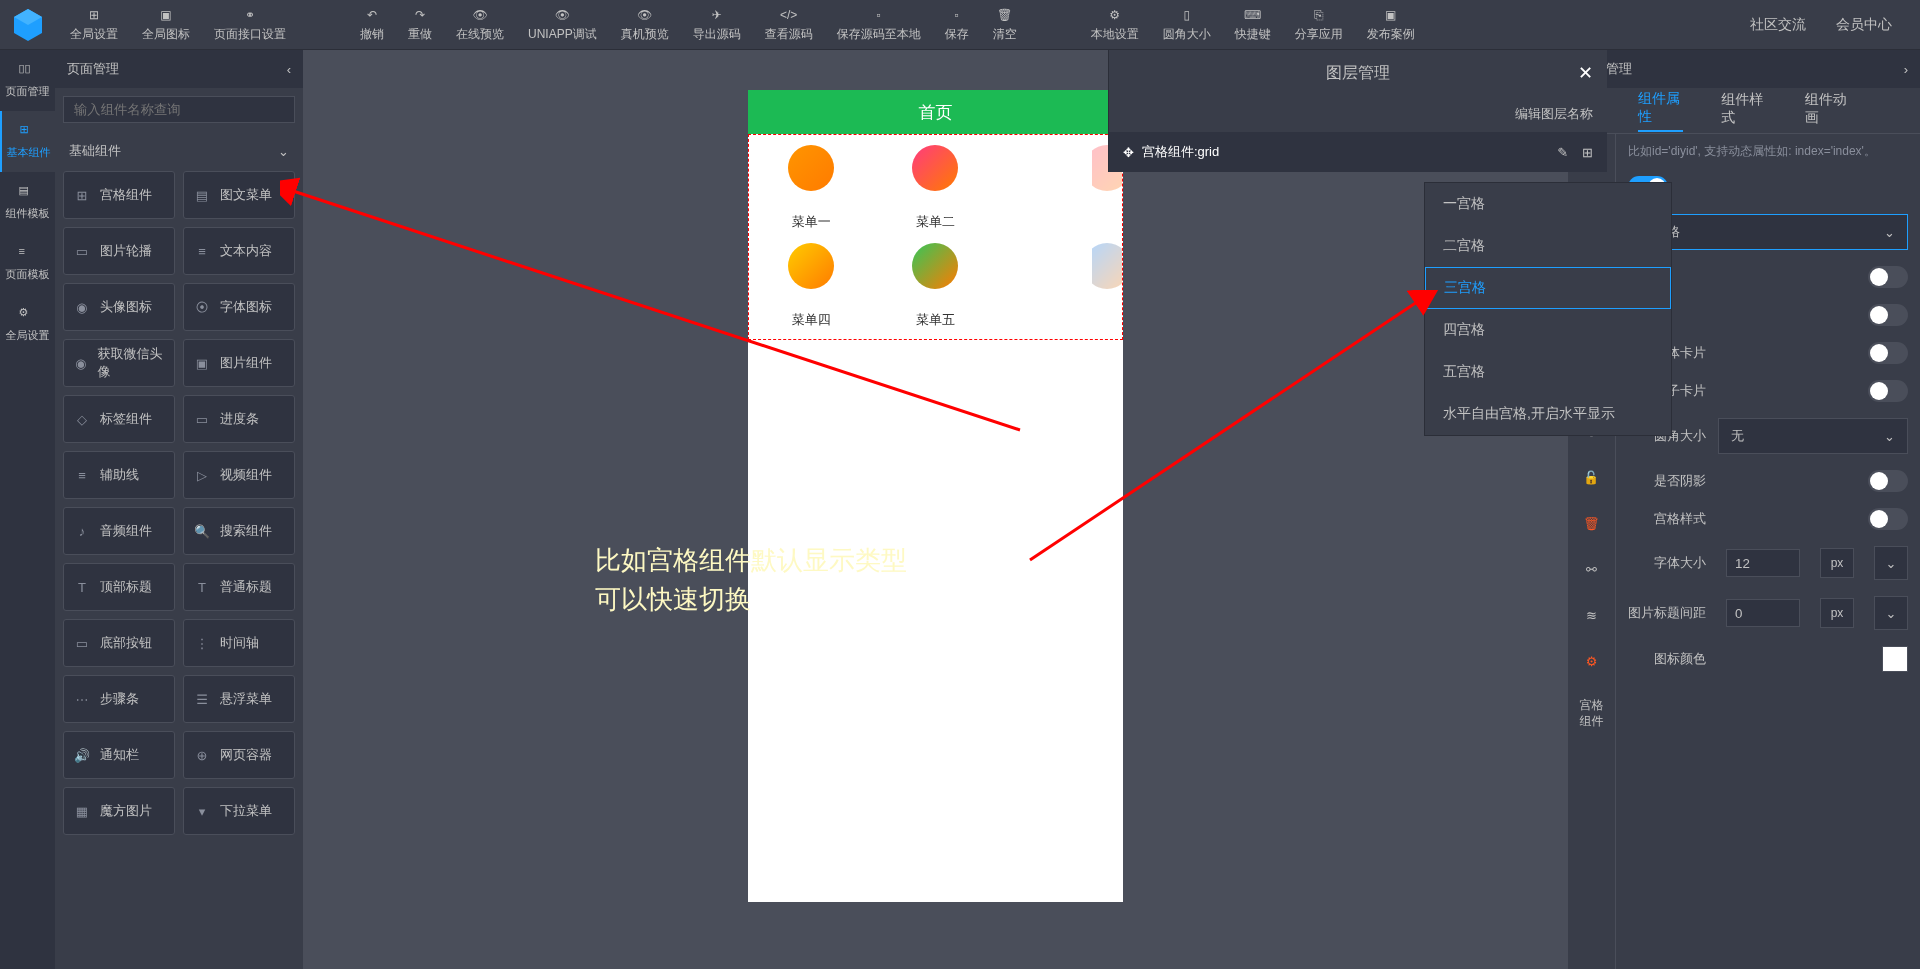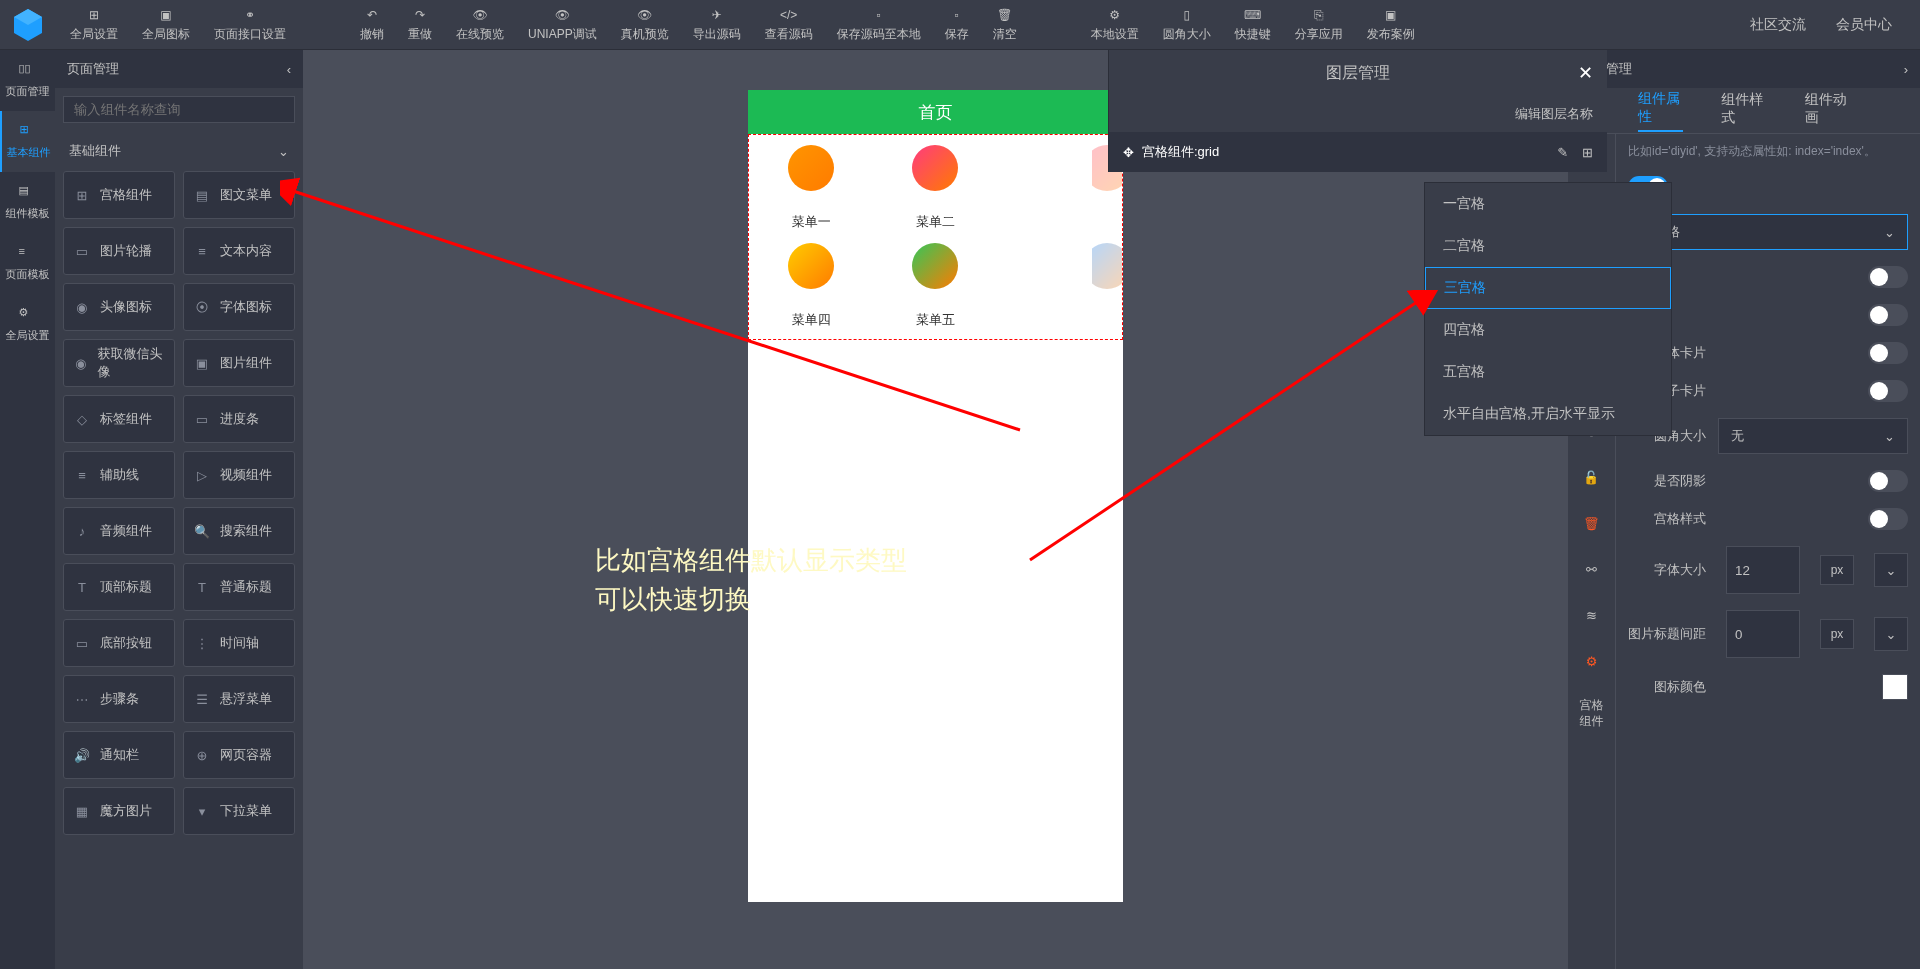--- a/index.html
+++ b/index.html
@@ -66,21 +66,21 @@
 .rp-rail { width: 48px; display: flex; flex-direction: column; align-items: center; gap: 28px; padding-top: 14px; border-right: 1px solid #4a4e5a; }
 .rp-rail .ir { width:18px; height:18px; color:#c2c2c2; cursor:pointer; display:flex;align-items:center;justify-content:center; }
 .rp-rail .ir.danger { color:#ff5722; }
 .rp-rail .lbl { font-size: 12px; text-align: right; line-height: 1.3; }
 .rp-content { flex:1; padding: 8px 12px; display:flex; flex-direction:column; gap: 16px; font-size: 13px; }
 .note { font-size: 12px; color:#8a8f9c; line-height:1.5; }
 .row { display:flex; align-items:center; justify-content: space-between; gap: 12px; }
 .row .label { min-width: 78px; text-align: right; }
 .select { flex:1; height: 36px; border:1px solid #1e9fff; background:#2f3340; display:flex; align-items:center; justify-content:space-between; padding: 0 12px; cursor:pointer; }
 .select2 { flex:1; height: 36px; border:1px solid #4a4e5a; background:#2f3340; display:flex; align-items:center; justify-content:space-between; padding: 0 12px; cursor:pointer; }
-.input { width: 74px; height:48px; background:#2f3340; border:1px solid #4a4e5a; color:#c2c2c2; padding:0 8px; }
+.input { width: 74px; height:28px; background:#2f3340; border:1px solid #4a4e5a; color:#c2c2c2; padding:0 8px; }
 .unit { width:34px; height:30px; background:#2f3340; border:1px solid #4a4e5a; display:flex;align-items:center;justify-content:center; font-size:12px; }
 .dd-btn { width:34px; height:34px; background:#2f3340; border:1px solid #4a4e5a; display:flex;align-items:center;justify-content:center; cursor:pointer; }
 .switch { width: 40px; height: 22px; border-radius: 11px; background: #4a4e5a; position: relative; cursor: pointer; }
 .switch::after { content:''; position:absolute; width:18px; height:18px; border-radius:50%; background:#fff; top:2px; left:2px; }
 .switch.on { background:#1e9fff; }
 .switch.on::after { left:20px; }
 .color-sw { width:26px; height:26px; background:#fff; border:1px solid #4a4e5a; cursor:pointer; }
 
 svg { width:100%; height:100%; fill:currentColor; }
 

